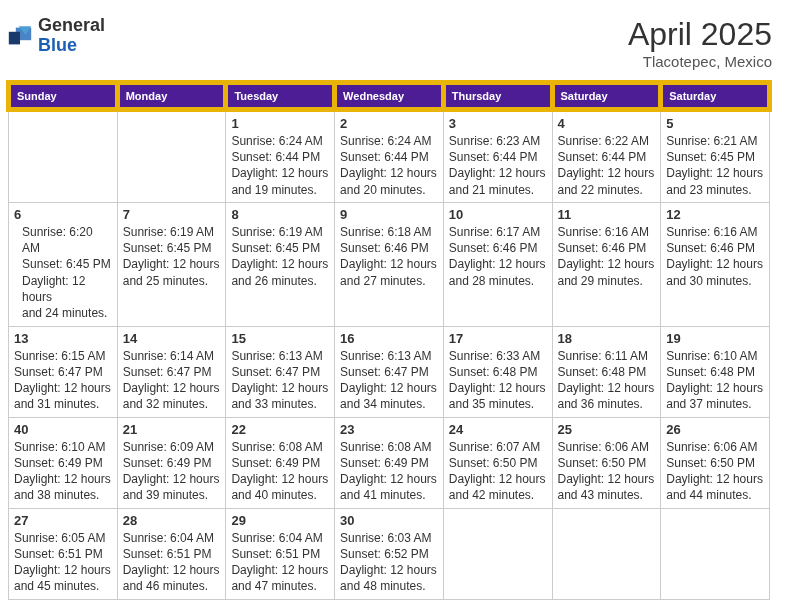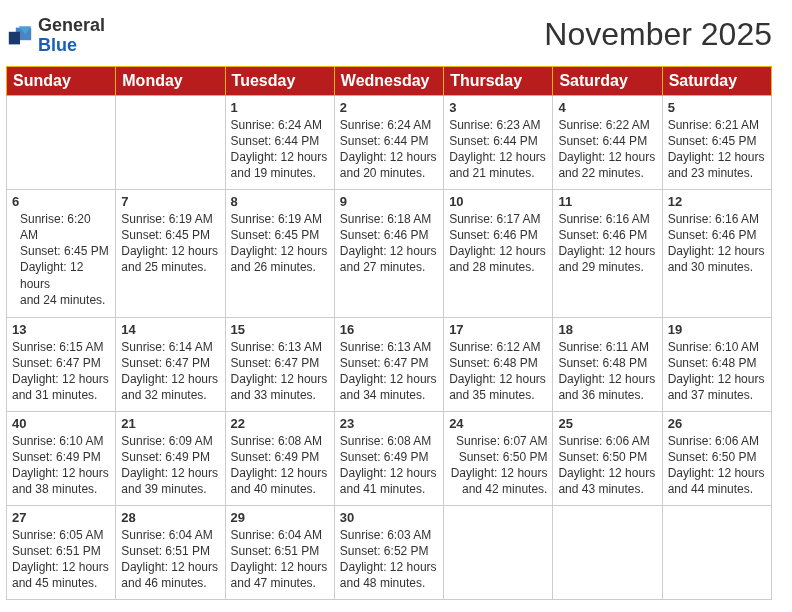--- a/index.html
+++ b/index.html
@@ -59,27 +59,27 @@
       font-size: 15px;
       color: #555;
     }
     .calendar {
       width: 100%;
       border-collapse: collapse;
       flex: 1;
       table-layout: fixed;
     }
     .calendar thead th {
-      background-color: #b91c1c;
+      background-color: #4c1d95;
       color: #fff;
       text-align: left;
       padding: 5px 6px;
-      font-size: 16px;
+      font-size: 11px;
       font-weight: bold;
-      border: 1px solid #eab308;
+      border: 5px solid #eab308;
     }
     .calendar tbody td {
       vertical-align: top;
       border: 1px solid #ccc;
       padding: 4px 5px;
       font-size: 10.5px;
       color: #333;
       height: 88px;
     }
     .day-number {
@@ -107,21 +107,22 @@
         <polygon points="14,8 36,8 36,26 14,26" fill="#2a6ebb" opacity="0.85"></polygon>
         <polygon points="4,14 20,14 20,32 4,32" fill="#1a3a6e"></polygon>
         <polygon points="18,6 36,6 28,18" fill="#4a9fd4"></polygon>
       </svg>
       <div class="logo-text">
         <span class="logo-general">General</span>
         <span class="logo-blue">Blue</span>
       </div>
     </div>
     <div class="title-section">
-      <div class="month-title">November 2025</div>
+      <div class="month-title">April 2025</div>
+      <div class="location-title">Tlacotepec, Mexico</div>
     </div>
   </div>
 
   <table class="calendar">
     <thead>
       <tr>
         <th>Sunday</th>
         <th>Monday</th>
         <th>Tuesday</th>
         <th>Wednesday</th>
@@ -245,21 +246,21 @@
           </td>
           <td>
             <span class="day-number">16</span>
             <div class="cell-info" style="white-space: pre-wrap;">Sunrise: 6:13 AM
 Sunset: 6:47 PM
 Daylight: 12 hours
 and 34 minutes.</div>
           </td>
           <td>
             <span class="day-number">17</span>
-            <div class="cell-info" style="white-space: pre-wrap;">Sunrise: 6:12 AM
+            <div class="cell-info" style="white-space: pre-wrap;">Sunrise: 6:33 AM
 Sunset: 6:48 PM
 Daylight: 12 hours
 and 35 minutes.</div>
           </td>
           <td>
             <span class="day-number">18</span>
             <div class="cell-info" style="white-space: pre-wrap;">Sunrise: 6:11 AM
 Sunset: 6:48 PM
 Daylight: 12 hours
 and 36 minutes.</div>
@@ -296,21 +297,21 @@
           </td>
           <td>
             <span class="day-number">23</span>
             <div class="cell-info" style="white-space: pre-wrap;">Sunrise: 6:08 AM
 Sunset: 6:49 PM
 Daylight: 12 hours
 and 41 minutes.</div>
           </td>
           <td>
             <span class="day-number">24</span>
-            <div class="cell-info" style="white-space: pre-wrap; text-align: right;">Sunrise: 6:07 AM
+            <div class="cell-info" style="white-space: pre-wrap;">Sunrise: 6:07 AM
 Sunset: 6:50 PM
 Daylight: 12 hours
 and 42 minutes.</div>
           </td>
           <td>
             <span class="day-number">25</span>
             <div class="cell-info" style="white-space: pre-wrap;">Sunrise: 6:06 AM
 Sunset: 6:50 PM
 Daylight: 12 hours
 and 43 minutes.</div>

